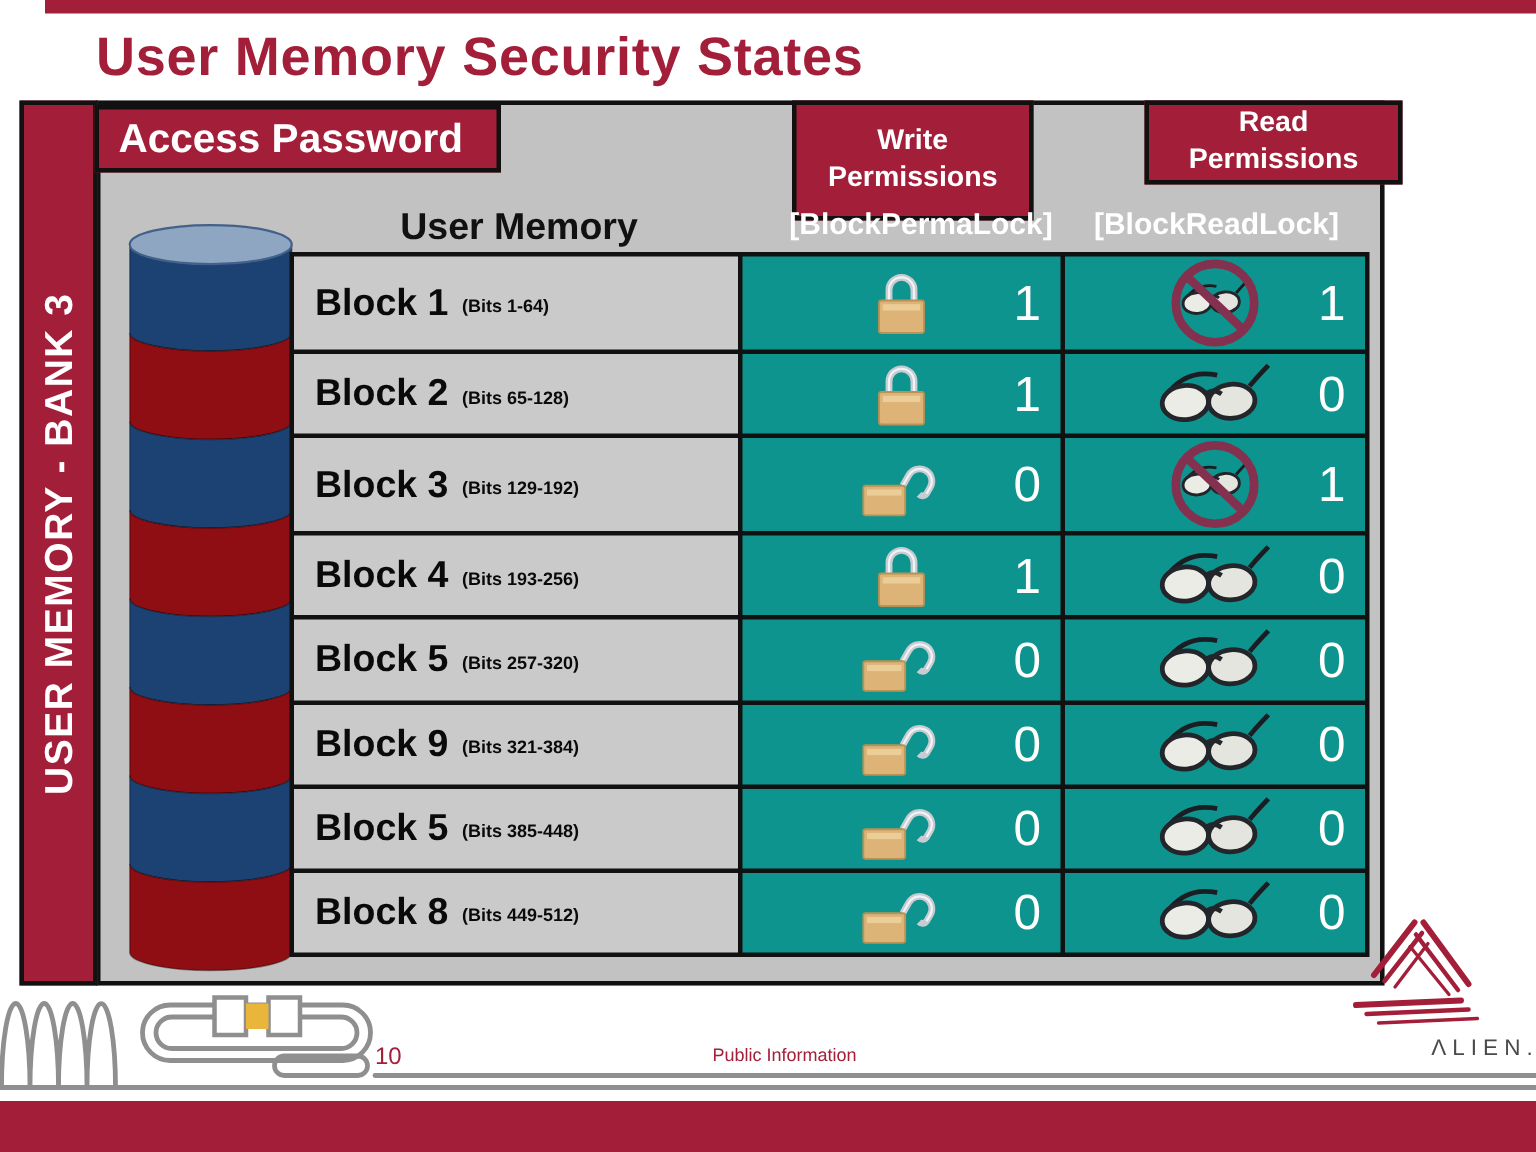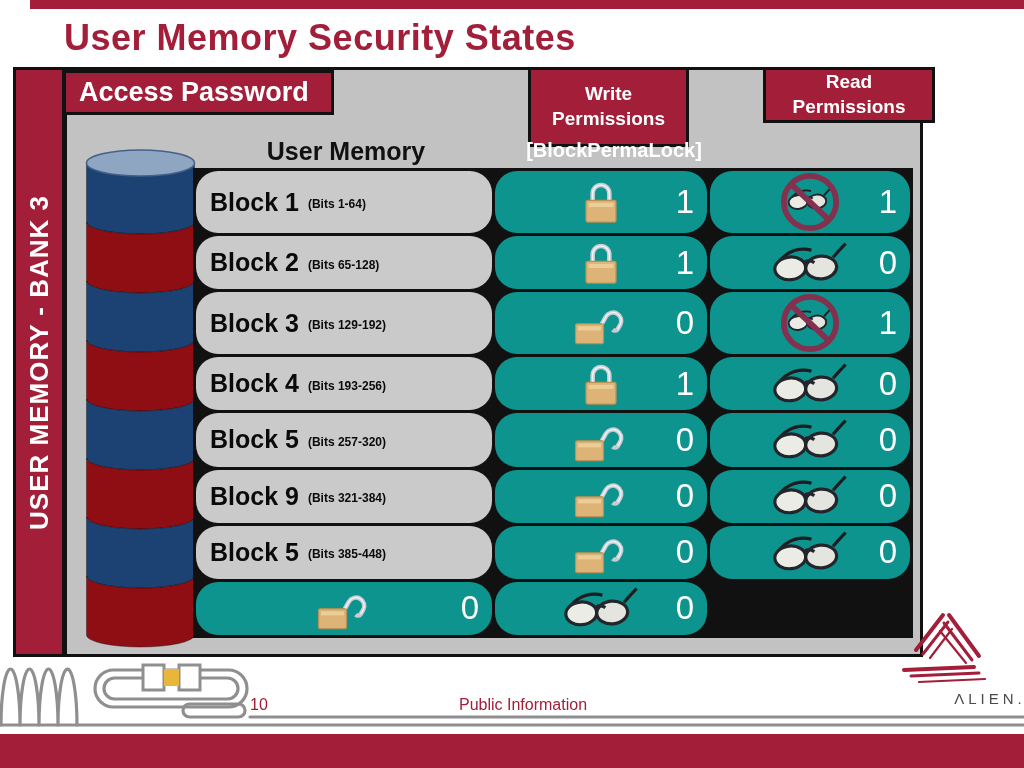--- a/index.html
+++ b/index.html
@@ -33,31 +33,31 @@
   .subheader{color:#fff;font-weight:bold;font-size:20px;text-align:center;}
   .subheader.write{left:504px;top:139px;width:220px;}
   .subheader.read{left:707px;top:139px;width:208px;}
 
   .user-memory-label{left:196px;top:137px;width:300px;text-align:center;color:var(--ink);
                      font-weight:bold;font-size:25px;}
 
   #memory-table{left:193px;top:168px;width:720px;height:470px;background:var(--ink);
                 box-sizing:border-box;padding:3px;display:grid;gap:3px;
                 grid-template-columns:296px 212px 1fr;grid-auto-rows:1fr;}
-  .cell{display:flex;align-items:center;border-radius:22px;}
+  .cell{display:flex;align-items:center;}
   .label-cell{background:var(--cellgray);padding-left:14px;gap:9px;}
   .block-name{font-weight:bold;font-size:25px;color:#0a0a0a;}
   .block-bits{font-weight:bold;font-size:12px;color:#0a0a0a;padding-top:4px;}
   .perm-cell{background:var(--teal);position:relative;justify-content:center;}
   .perm-icon{display:flex;align-items:center;justify-content:center;}
   .perm-value{position:absolute;right:13px;top:50%;transform:translateY(-50%);
               color:#fff;font-size:33px;font-weight:normal;}
 
   .page-number{left:250px;top:696px;font-size:16px;color:var(--crimson);}
-  .classification{left:423px;top:696px;width:200px;text-align:center;font-size:16px;color:var(--crimson);}
+  .classification{left:423px;top:696px;width:200px;text-align:center;font-size:12px;color:var(--crimson);}
   .logo-text{left:928px;top:690px;width:124px;text-align:center;font-size:15px;color:#4A4A4A;
              letter-spacing:4px;}
   .bottom-bar{left:0;top:734px;width:1024px;height:34px;background:var(--crimson);}
 </style>
 </head>
 <body>
 
 <div class="stage">
 
   <div class="abs top-bar"></div>
@@ -90,20 +90,21 @@
   <div class="abs perm-box write">
     <span>Write</span>
     <span>Permissions</span>
   </div>
   <div class="abs perm-box read">
     <span>Read</span>
     <span>Permissions</span>
   </div>
 
   <div class="abs subheader write">[BlockPermaLock]</div>
+  <div class="abs subheader read">[BlockReadLock]</div>
 
   <div class="abs" id="memory-table">
     <div class="cell label-cell">
       <span class="block-name">Block 1</span>
       <span class="block-bits">(Bits 1-64)</span>
     </div>
     <div class="cell perm-cell">
       <span class="perm-icon">
           <svg width="40" height="46" viewBox="0 0 48 54">
       <path d="M14 27 V16.5 A10 10 0 0 1 34 16.5 V27" fill="none" stroke="#C7CCD3" stroke-width="5.5"></path>
@@ -310,20 +311,24 @@
   <g transform="rotate(-5 44 26)">
     <path d="M8 22 C20 8 34 6 47 10" stroke="#1A1D22" stroke-width="3.5" fill="none"></path>
     <path d="M70 20 C78 12 82 9 85 6" stroke="#1A1D22" stroke-width="3.5" fill="none"></path>
     <ellipse cx="22" cy="28" rx="17" ry="12.5" fill="#ECECE6" stroke="#22252A" stroke-width="3.5"></ellipse>
     <ellipse cx="56" cy="30" rx="17" ry="12.5" fill="#E5E5DF" stroke="#22252A" stroke-width="3.5"></ellipse>
     <path d="M38 23 Q 43 19 49 24" stroke="#22252A" stroke-width="3.5" fill="none"></path>
   </g>
           </svg>
         </span>
       <span class="perm-value">0</span>
+    </div>
+    <div class="cell label-cell">
+      <span class="block-name">Block 8</span>
+      <span class="block-bits">(Bits 449-512)</span>
     </div>
     <div class="cell perm-cell">
       <span class="perm-icon">
           <svg width="56" height="46" viewBox="0 0 66 56">
       <g transform="rotate(30 34 29)">
         <path d="M34 29 V19 A10 10 0 0 1 54 19 V25 a4 4 0 0 1 -5 3.5" fill="none" stroke="#C7CCD3" stroke-width="5.5"></path>
         <path d="M34 29 V19 A10 10 0 0 1 54 19 V25" fill="none" stroke="#F0F2F5" stroke-width="1.8"></path>
       </g>
       <rect x="2" y="29" width="34" height="24" rx="2" fill="#DDB377" stroke="#B99355" stroke-width="1.5"></rect>
       <rect x="5" y="32" width="28" height="5" fill="#EBCD97"></rect>

